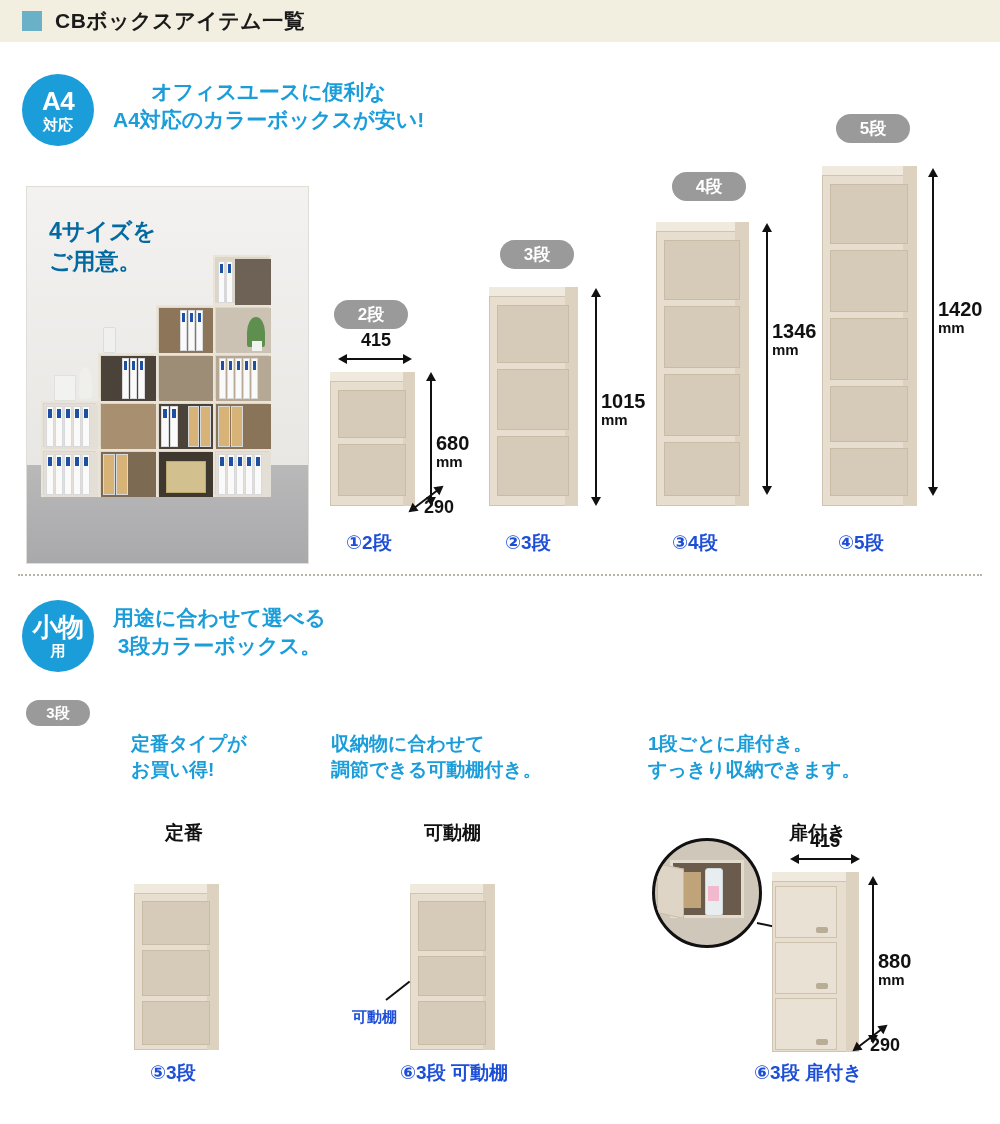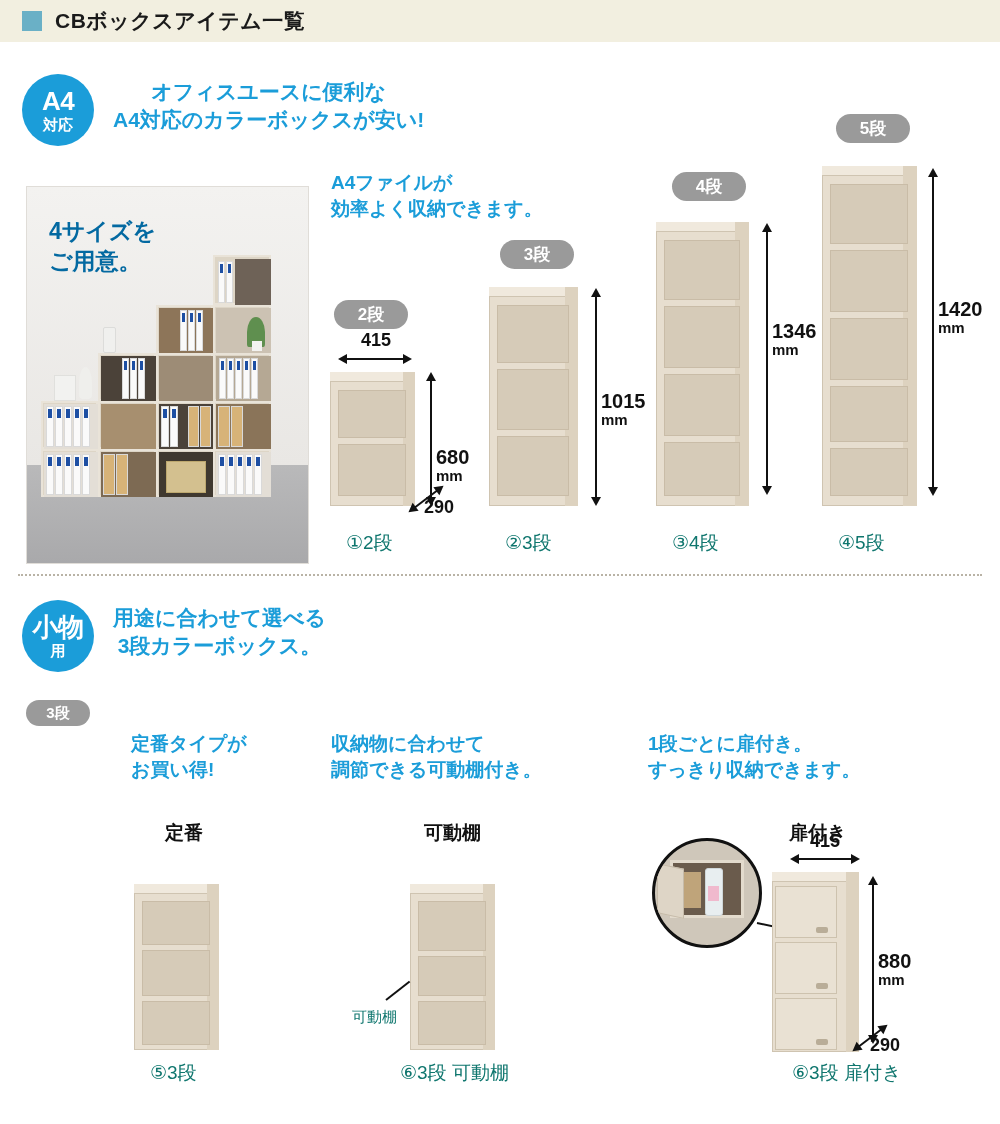--- a/index.html
+++ b/index.html
@@ -133,21 +133,21 @@
 
   .dim-label {
     position: absolute; font-size: 20px; font-weight: bold; color: #111;
     line-height: 1.05; text-align: center; white-space: pre-line;
   }
   .dim-label.sm { font-size: 18px; }
   .dim-unit { font-size: 15px; display: block; }
 
   
   .item-caption {
-    position: absolute; font-size: 19px; font-weight: normal; color: #0f766e;
+    position: absolute; font-size: 19px; font-weight: bold; color: #1d4ed8;
     white-space: nowrap;
   }
   .type-label {
     position: absolute; font-size: 19px; font-weight: bold; color: #111;
     white-space: nowrap;
   }
 
   
   .divider {
     position: absolute; left: 18px; width: 964px; height: 0;
@@ -280,37 +280,35 @@
       <div class="pfile" style="left:12px; top:3px; width:8px; height:41px;"></div>
       <div class="pfile" style="left:21px; top:3px; width:8px; height:41px;"></div>
       <div class="pfile" style="left:30px; top:3px; width:8px; height:41px;"></div>
       <div class="pfile" style="left:39px; top:3px; width:8px; height:41px;"></div>
     </div>
     <div class="pbottle" style="left:76px; top:140px; width:13px; height:26px;"></div>
     <div style="position:absolute; left:52px; top:180px; width:13px; height:32px; background:#efefec; border-radius:50% 50% 4px 4px;"></div>
     <div style="position:absolute; left:27px; top:188px; width:22px; height:26px; background:#f2f2f0; border:1px solid #e0e0dd;"></div>
   </div>
 
-  <div class="sub-lede" style="left:331px; top:170px;">A4ファイルが
-効率よく収納できます。</div>
 
   <div class="pill" style="left:334px; top:300px;">
     <span>2段</span>
   </div>
   <div class="unit" style="left:330px; top:372px; width:84px; height:134px;">
     <div class="top-face"></div>
     <div class="front" style="top:9px; height:125px;"></div>
     <div class="side" style="width:12px;"></div>
     <div class="shelfcell" style="top:18px; height:48px;"></div>
     <div class="shelfcell" style="top:72px; height:52px;"></div>
   </div>
   <div class="dim-h" style="left:346px; top:358px; width:58px;"></div>
   <div class="dim-label sm" style="left:348px; top:331px; width:56px;">415</div>
   <div class="dim-v" style="left:430px; top:380px; height:118px;"></div>
-  <div class="dim-label" style="left:436px; top:426px; width:60px; text-align:left;">
+  <div class="dim-label" style="left:436px; top:412px; width:60px; text-align:left;">
     <span>680</span>
     <span class="dim-unit">mm</span>
   </div>
   <div class="dim-d" style="left:412px; top:498px; width:28px;"></div>
   <div class="dim-label sm" style="left:424px; top:498px; width:50px; text-align:left;">290</div>
   <div class="item-caption" style="left:346px; top:530px;">①2段</div>
 
   <div class="pill" style="left:500px; top:240px;">
     <span>3段</span>
   </div>
@@ -437,15 +435,15 @@
   </div>
   <div class="dim-h" style="left:798px; top:858px; width:54px;"></div>
   <div class="dim-label sm" style="left:798px; top:832px; width:54px;">415</div>
   <div class="dim-v" style="left:872px; top:884px; height:152px;"></div>
   <div class="dim-label" style="left:878px; top:930px; width:60px; text-align:left;">
     <span>880</span>
     <span class="dim-unit">mm</span>
   </div>
   <div class="dim-d" style="left:856px; top:1037px; width:28px;"></div>
   <div class="dim-label sm" style="left:870px; top:1036px; width:50px; text-align:left;">290</div>
-  <div class="item-caption" style="left:792px; top:1060px;">⑥3段 扉付き</div>
+  <div class="item-caption" style="left:754px; top:1060px;">⑥3段 扉付き</div>
 
 </div>
 
 </body></html>

